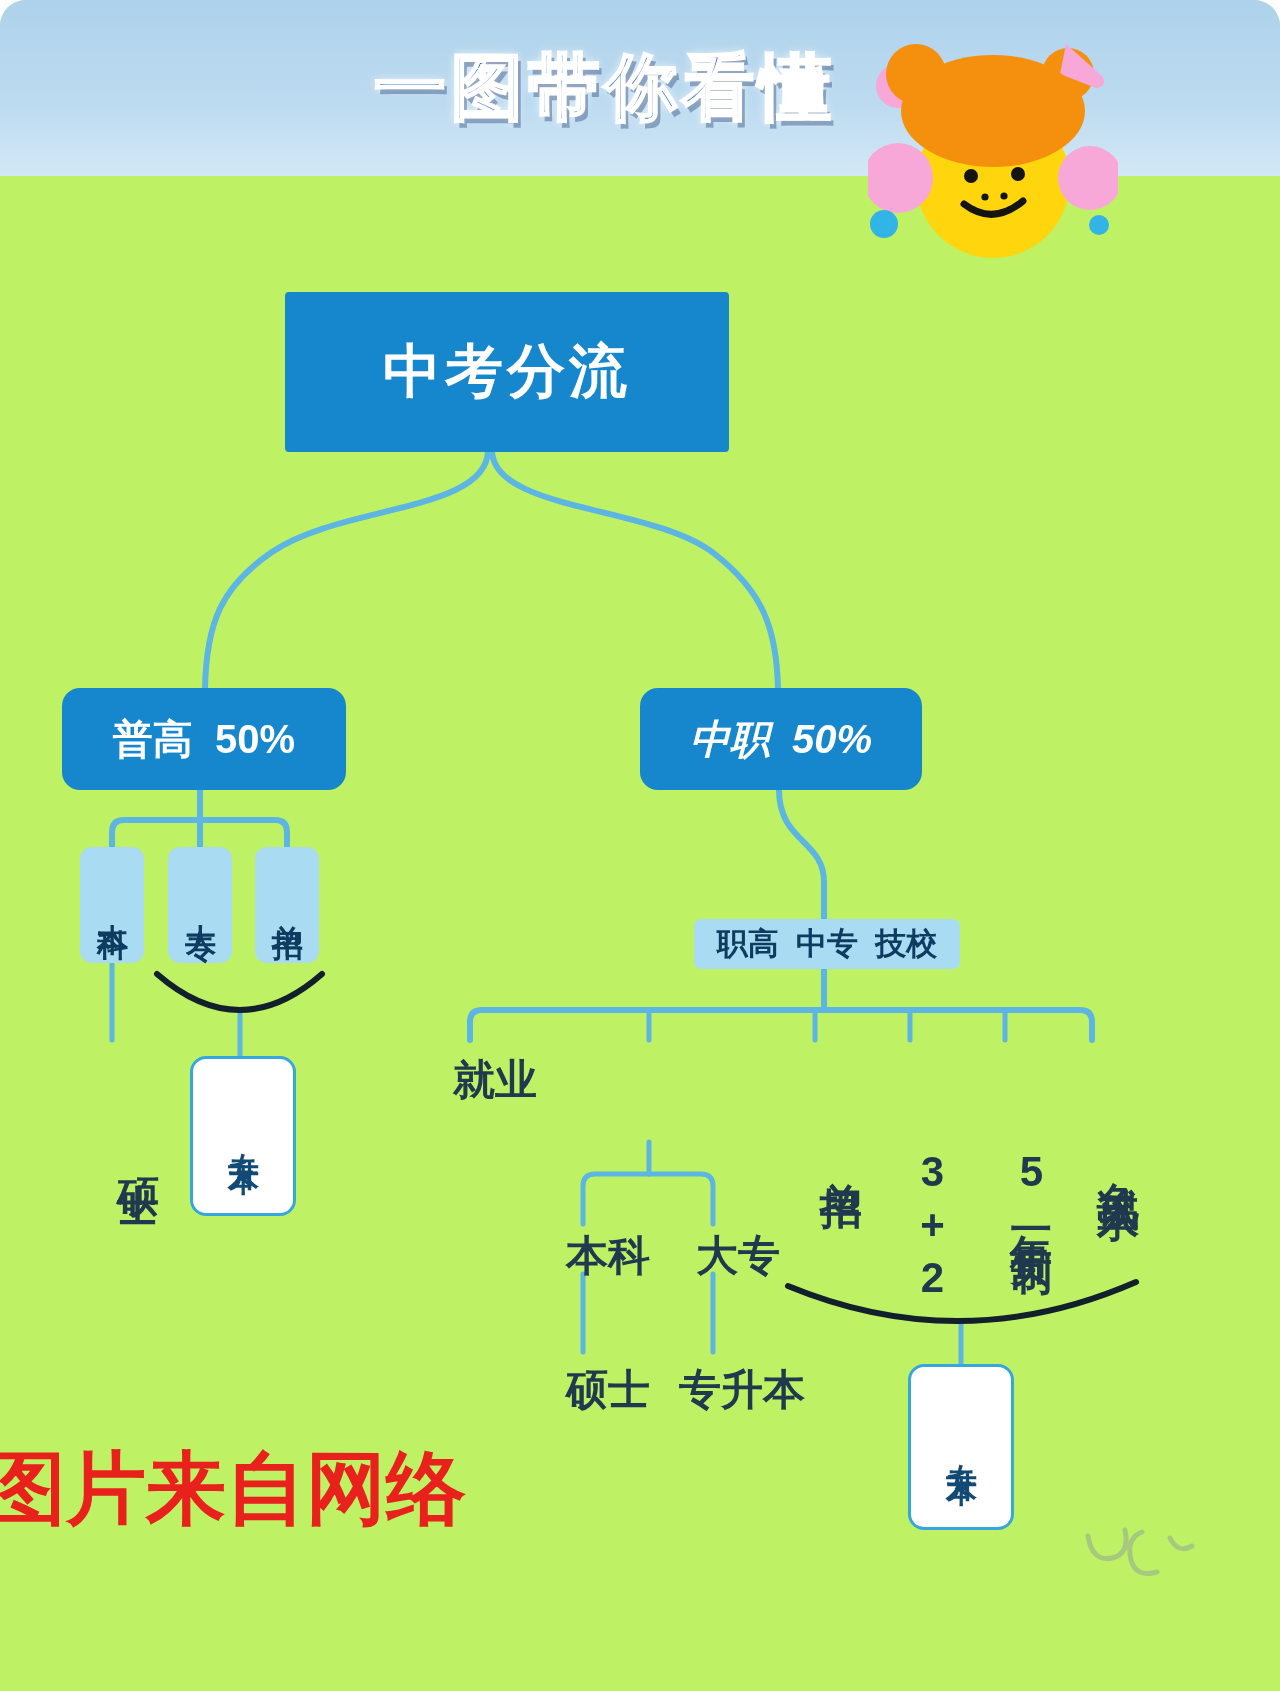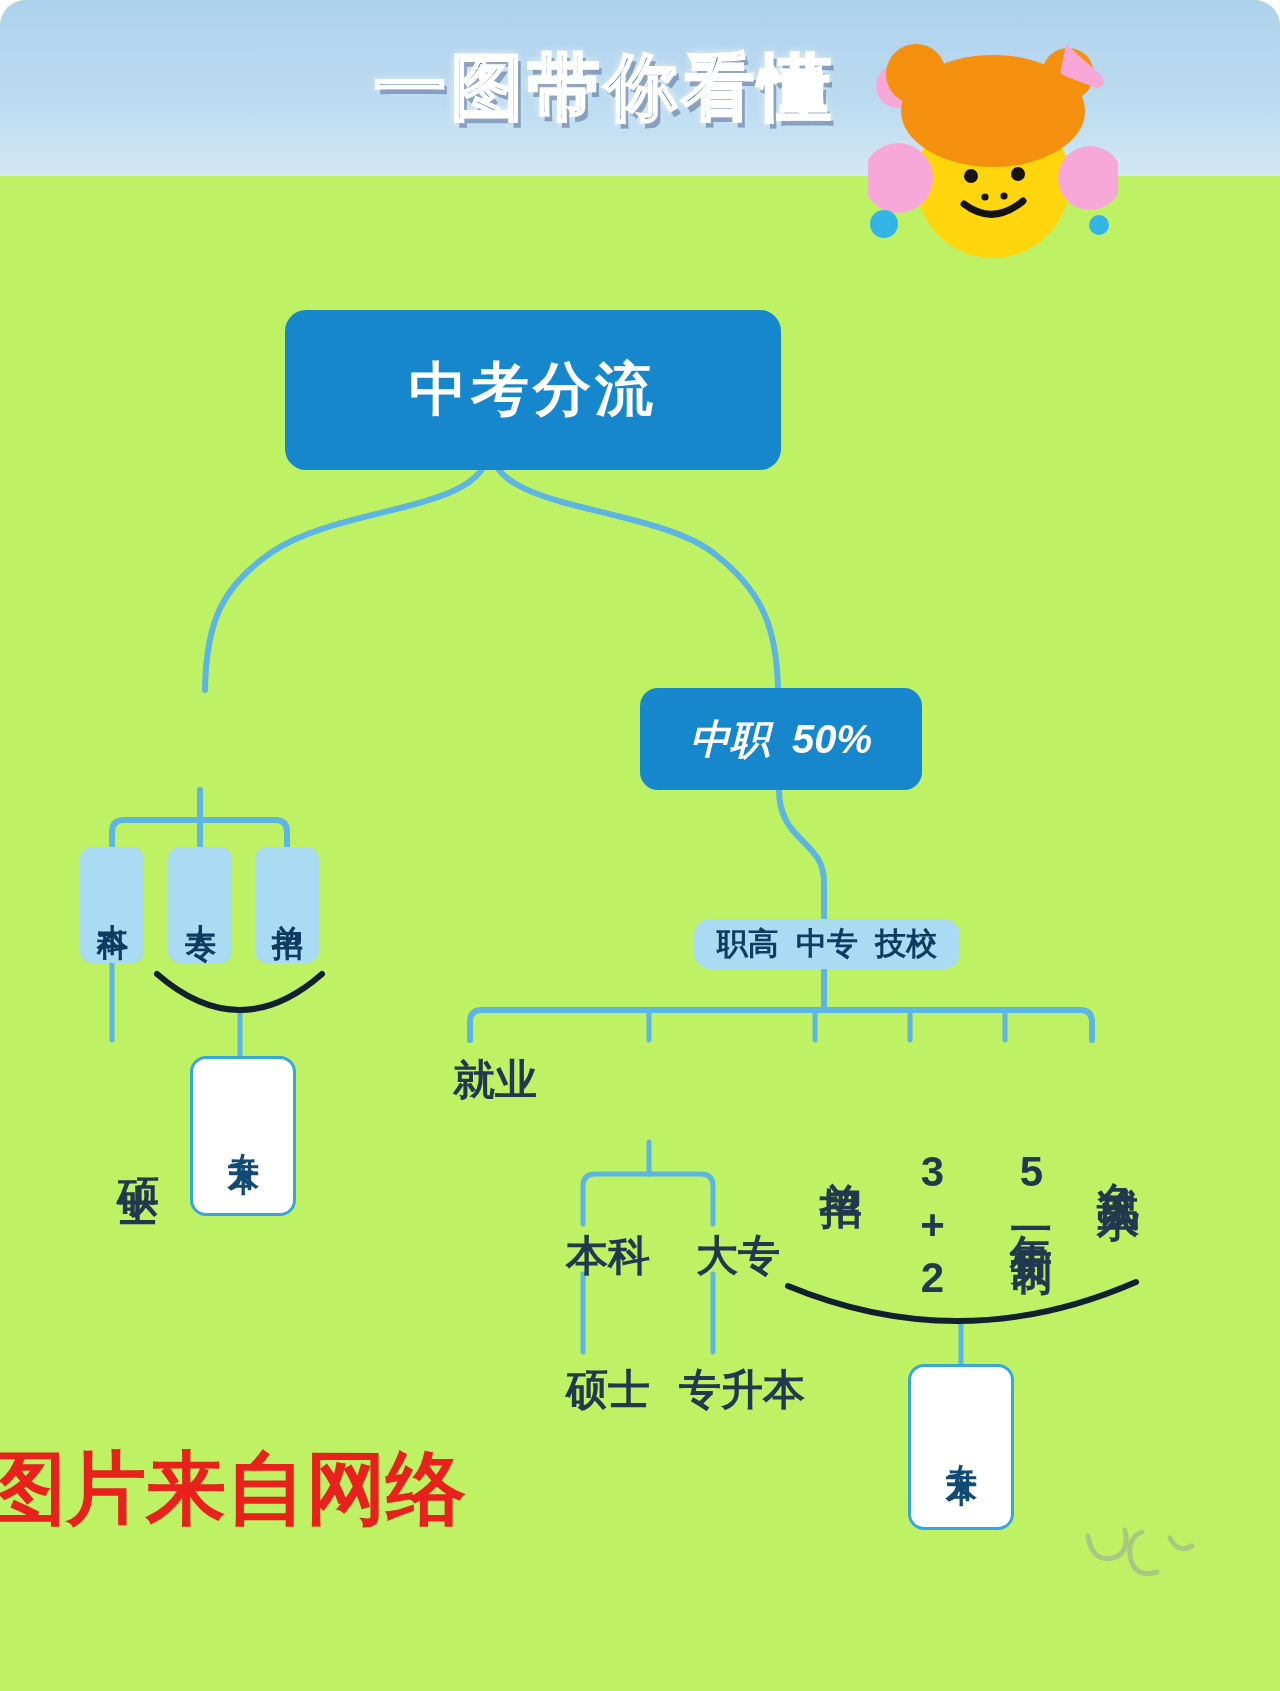--- a/index.html
+++ b/index.html
@@ -19,30 +19,30 @@
     text-shadow:4px 6px 0 rgba(30,55,110,0.38),0 0 10px rgba(255,255,255,0.85);
     white-space:pre;
   }
   .mascot{position:absolute;left:868px;top:26px;z-index:4;}
   .wires{position:absolute;left:0;top:0;z-index:1;}
   .node{
     position:absolute;z-index:2;display:flex;align-items:center;justify-content:center;
     box-sizing:border-box;white-space:pre;
   }
   .blue-node{background:#1686cd;color:#ffffff;font-weight:700;border-radius:20px;}
-  .root-node{left:285px;top:310px;width:496px;height:160px;font-size:58px;border-radius:21px;letter-spacing:4px;}
+  .root-node{left:285px;top:292px;width:444px;height:160px;font-size:58px;border-radius:4px;letter-spacing:4px;}
   .pugao-node{left:62px;top:688px;width:284px;height:102px;font-size:40px;border-radius:18px;}
   .zhongzhi-node{left:640px;top:688px;width:282px;height:102px;font-size:40px;border-radius:18px;font-style:italic;}
   .mini-box{
     background:#a9dbf3;color:#0e3c60;border-radius:12px;width:64px;height:116px;
     font-size:31px;font-weight:700;
   }
   .group-box{
     left:694px;top:919px;width:266px;height:50px;background:#a9dbf3;color:#0e3c60;
-    border-radius:16px;font-size:31px;font-weight:700;
+    border-radius:7px;font-size:31px;font-weight:700;
   }
   .white-box{
     background:#ffffff;border:3px solid #36a7dc;border-radius:16px;
     color:#114a74;font-weight:700;font-size:31px;
   }
   .wb-left{left:190px;top:1056px;width:106px;height:160px;}
   .wb-right{left:908px;top:1364px;width:106px;height:166px;}
   .vert{writing-mode:vertical-rl;text-orientation:upright;letter-spacing:6px;}
   .label{
     position:absolute;z-index:2;color:#20394e;font-weight:700;font-size:42px;
@@ -114,20 +114,21 @@
     <circle cx="231" cy="199" r="10" fill="#33b4e6"></circle>
     <circle cx="103" cy="150" r="7" fill="#141414"></circle>
     <circle cx="150" cy="148" r="7" fill="#141414"></circle>
     <circle cx="117" cy="171" r="3.6" fill="#141414"></circle>
     <circle cx="136" cy="170" r="3.6" fill="#141414"></circle>
     <path d="M 96 178 Q 125 200 155 175" stroke="#141414" stroke-width="7" fill="none" stroke-linecap="round"></path>
   </svg>
 
   <div class="node blue-node root-node">中考分流</div>
 
+  <div class="node blue-node pugao-node">普高  50%</div>
 
   <div class="node mini-box" style="left:80px;top:847px;">
     <span class="vert">本科</span>
   </div>
   <div class="node mini-box" style="left:168px;top:847px;">
     <span class="vert">大专</span>
   </div>
   <div class="node mini-box" style="left:255px;top:847px;">
     <span class="vert">单招</span>
   </div>

